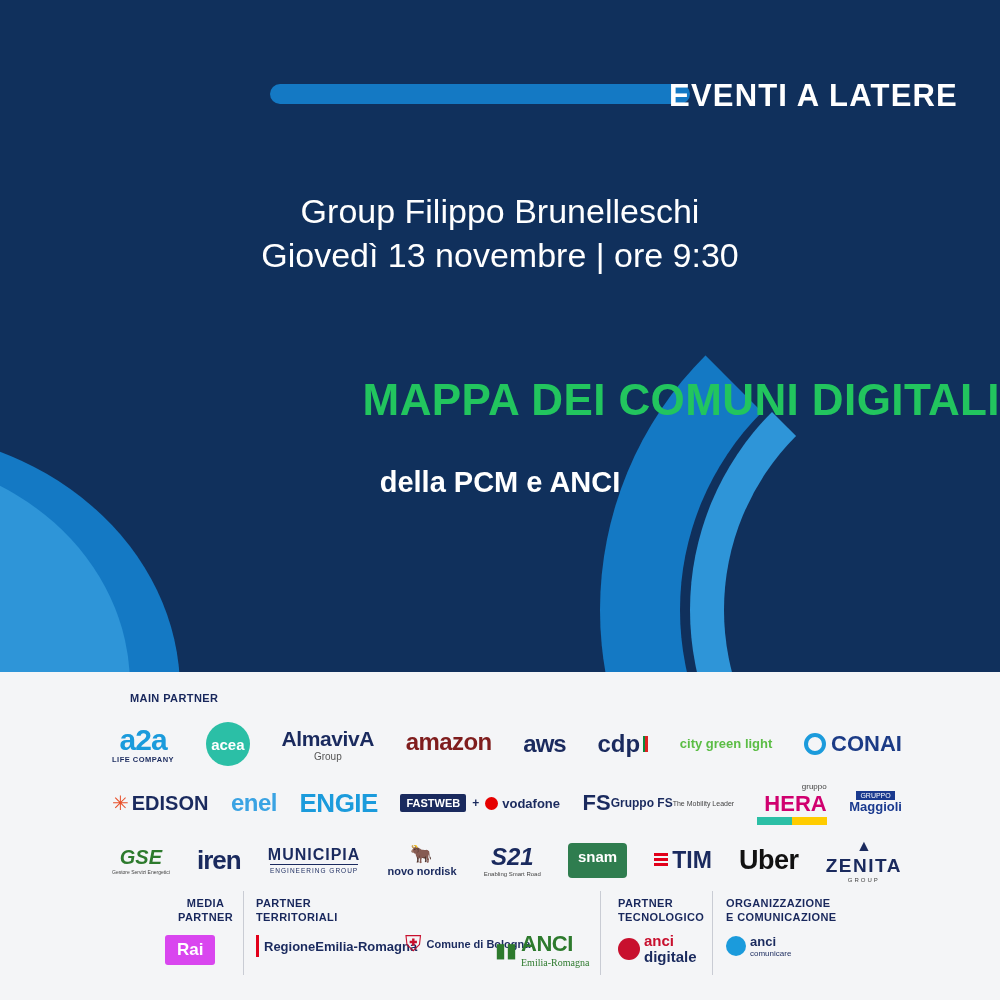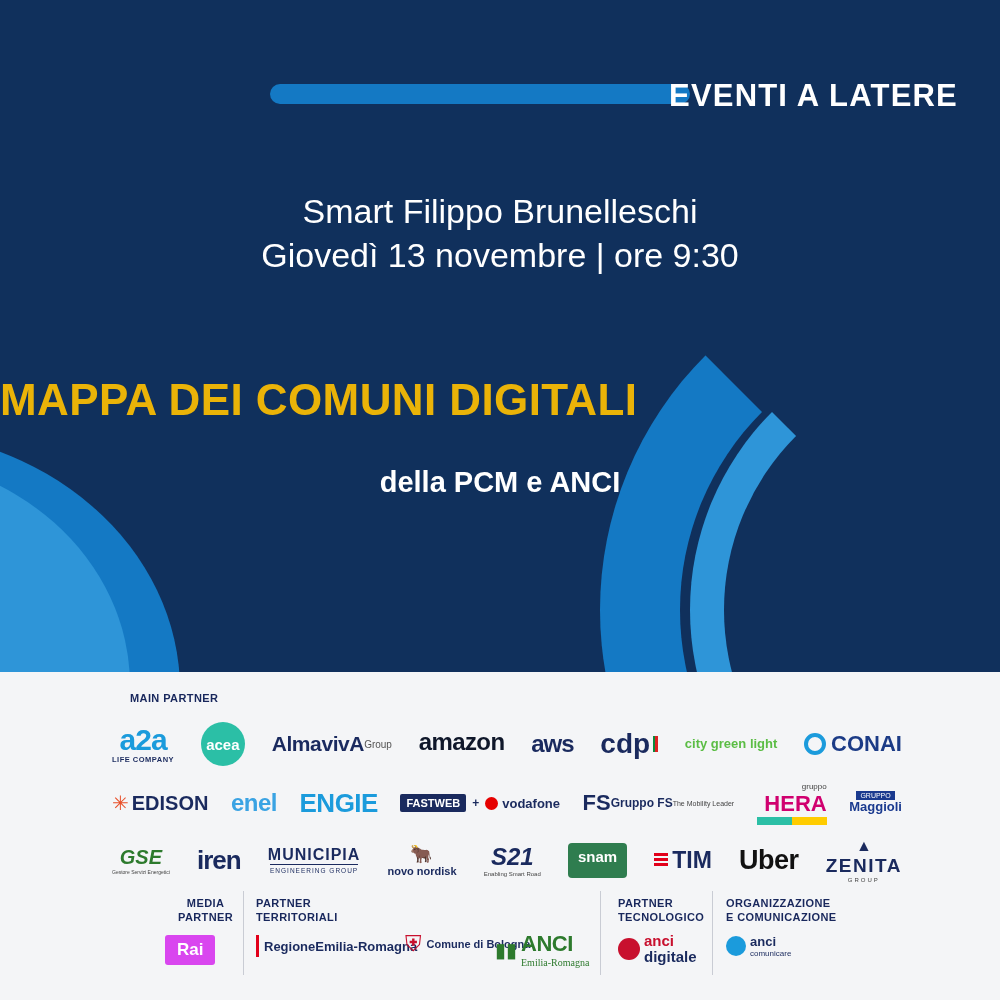--- a/index.html
+++ b/index.html
@@ -106,22 +106,22 @@
     top: 190px; left: 0; width: 1000px;
     text-align: center;
     color: #ffffff;
     font-size: 34px;
     line-height: 1.28;
     font-weight: 400;
   }
   .title {
     position: absolute;
     top: 375px; left: 0; width: 1000px;
-    text-align: left;
-    color: #eab308;
+    text-align: right;
+    color: #22c55e;
     font-size: 44px;
     font-weight: bold;
     letter-spacing: 0.4px;
   }
   .subtitle {
     position: absolute;
     top: 463px; left: 0; width: 1000px;
     text-align: center;
     color: #ffffff;
     font-size: 29px;
@@ -171,24 +171,24 @@
   
   .a2a { font-size: 30px; font-weight: bold; color: #1b9bdc; line-height: 1; letter-spacing: -1px; }
   .a2a-sub { font-size: 7.5px; font-weight: bold; color: #1a2a5e; letter-spacing: .5px; }
   .acea-circle {
     width: 44px; height: 44px; border-radius: 50%;
     background: #2bbfa6; display: flex; align-items: center; justify-content: center;
     color: #fff; font-size: 15px; font-weight: bold;
   }
   .almaviva { font-size: 21px; font-weight: bold; color: #1a2a5e; letter-spacing: -0.4px; }
   .almaviva-sub { font-size: 10px; color: #555; font-weight: normal; text-align: center; }
-  .amazon { font-size: 24px; font-weight: bold; color: #0f172a; letter-spacing: -0.6px; }
+  .amazon { font-size: 24px; font-weight: bold; color: #7f1d1d; letter-spacing: -0.6px; }
   .amazon-smile { height: 7px; border-bottom: 3px solid #ff9900; border-radius: 50%; margin: -3px 6px 0 6px; }
   .aws { font-size: 24px; font-weight: bold; color: #1a2a5e; letter-spacing: -1px; }
-  .cdp { font-size: 28px; font-weight: bold; color: #1a2a5e; }
+  .cdp { font-size: 24px; font-weight: bold; color: #1a2a5e; }
   .cdp-flag { display:inline-block; width: 5px; height: 16px; background: linear-gradient(to right,#0b8a3c 0 50%, #d22 50% 100%); margin-left: 3px; vertical-align: top; }
   .citygreen { font-size: 13px; font-weight: bold; color: #5bbd45; line-height: 1.05; text-align: left; }
   .conai { font-size: 22px; font-weight: bold; color: #1b3b86; }
   .conai-dot { width: 22px; height: 22px; border-radius: 50%; border: 4px solid #1b9bdc; margin-right: 5px; }
   .edison { font-size: 20px; font-weight: bold; color: #1a2a5e; }
   .edison-mark { color: #e8502a; font-size: 20px; margin-right: 3px; }
   .enel { font-size: 24px; font-weight: bold; color: #3aa3e3; letter-spacing: -0.5px; }
   .engie { font-size: 26px; font-weight: bold; color: #1b9bdc; letter-spacing: -0.5px; }
   .fastweb {
     font-size: 11px; font-weight: bold; color: #fff; background: #1a2a5e;
@@ -244,21 +244,21 @@
     <div class="arc arc-left-big"></div>
     <div class="arc-left-fill"></div>
     <div class="arc-left-fill2"></div>
     <div class="arc arc-right-1"></div>
     <div class="arc arc-right-2"></div>
     <div class="bar-top"></div>
 
     <div class="badge">EVENTI A LATERE</div>
 
     <div class="venue">
-      <div>Smart Filippo Brunelleschi</div>
+      <div>Group Filippo Brunelleschi</div>
       <div>Giovedì 13 novembre | ore 9:30</div>
     </div>
 
     <div class="title">MAPPA DEI COMUNI DIGITALI</div>
 
     <div class="subtitle">
       <div>della PCM e ANCI</div>
     </div>
   </div>
 
@@ -267,21 +267,21 @@
     <div class="section-label main-partner-label">MAIN PARTNER</div>
 
     <div class="logo-row row1">
       <div class="logo" style="flex-direction:column;">
         <div class="a2a">a2a</div>
         <div class="a2a-sub">LIFE COMPANY</div>
       </div>
       <div class="logo">
         <div class="acea-circle">acea</div>
       </div>
-      <div class="logo" style="">
+      <div class="logo" style="flex-direction:column;">
         <div class="almaviva">AlmavivA</div>
         <div class="almaviva-sub">Group</div>
       </div>
       <div class="logo" style="flex-direction:column;">
         <div class="amazon">amazon</div>
         <div class="amazon-smile"></div>
       </div>
       <div class="logo">
         <div class="aws">aws</div>
       </div>

